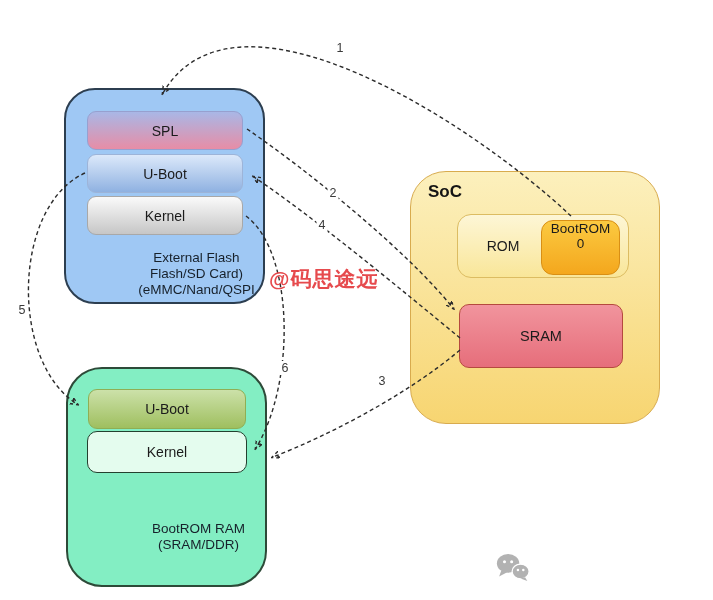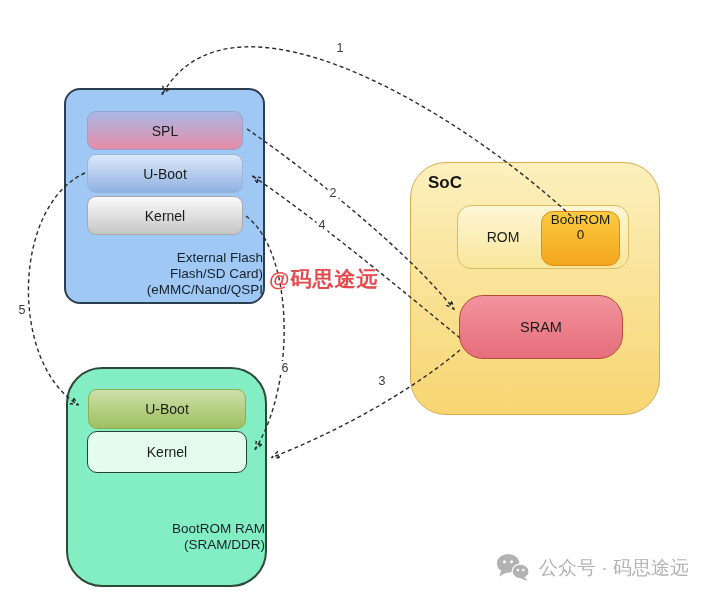--- a/index.html
+++ b/index.html
@@ -3,29 +3,29 @@
 <meta charset="utf-8">
 <style>
   html,body{margin:0;padding:0;background:#fff;}
   .canvas{
     position:relative;width:713px;height:600px;background:#fff;overflow:hidden;
     font-family:"Liberation Sans","DejaVu Sans",sans-serif;color:#1b1b1b;
   }
   
   .bigbox{position:absolute;box-sizing:border-box;}
   .flash-box{
-    left:64px;top:88px;width:201px;height:216px;border-radius:16px;
+    left:64px;top:88px;width:201px;height:216px;border-radius:31px;
     background:var(--flash-fill,#9fc8f4);border:2px solid var(--flash-border,#2c3e50);
   }
   .ram-box{
     left:66px;top:367px;width:201px;height:220px;border-radius:36px;
     background:var(--ram-fill,#83eec3);border:2px solid var(--ram-border,#2d4a38);
   }
   .soc-box{
-    left:410px;top:162px;width:250px;height:253px;border-radius:36px;
+    left:410px;top:171px;width:250px;height:253px;border-radius:36px;
     background:linear-gradient(var(--soc-top,#fcf0bd),var(--soc-bottom,#f7d571));
     border:1.5px solid var(--soc-border,#d8ab4e);
     padding-left:36px;
   }
   
   .block{
     position:absolute;box-sizing:border-box;border-radius:9px;
     display:flex;align-items:center;justify-content:center;
     font-size:14px;color:#1b1b1b;
   }
@@ -38,38 +38,38 @@
   .kernel-f{left:21px;top:106px;width:156px;height:39px;
     background:linear-gradient(var(--kernel-flash-top,#fafafa),var(--kernel-flash-bottom,#c6c6c6));
     border:1px solid #a8a8a8;}
   .uboot-r{left:20px;top:20px;width:158px;height:40px;
     background:linear-gradient(var(--uboot-ram-top,#cce1a9),var(--uboot-ram-bottom,#9fbf5f));
     border:1px solid #8fae54;}
   .kernel-r{left:19px;top:62px;width:160px;height:42px;border-radius:10px;
     background:var(--kernel-ram-fill,#e4fcee);
     border:1.5px solid var(--kernel-ram-border,#24402f);}
   .caption{
-    position:absolute;left:0;width:100%;text-align:right;
-    font-size:13.5px;line-height:16px;color:#17212b;
+    position:absolute;left:0;width:100%;text-align:center;
+    font-size:13.5px;line-height:16px;color:#17212b;padding-left:32px;
   }
   .flash-caption{top:160px;}
   .ram-caption{top:152px;}
   
   .soc-title{position:absolute;left:17px;top:10px;font-size:17px;font-weight:bold;color:#141414;}
   .rom-box{position:absolute;left:46px;top:42px;width:170px;height:62px;border-radius:14px;
     background:linear-gradient(var(--rom-top,#fdf6d6),var(--rom-bottom,#f9e699));
     border:1px solid var(--rom-border,#dcbc62);}
   .rom-label{position:absolute;left:12px;top:0;height:100%;width:66px;
     display:flex;align-items:center;justify-content:center;font-size:14px;text-align:center;}
   .bootrom{position:absolute;left:83px;top:5px;width:77px;height:53px;border-radius:12px;
     background:linear-gradient(var(--bootrom-top,#fbca41),var(--bootrom-bottom,#f4a71d));
     border:1.5px solid var(--bootrom-border,#d98f14);
     display:flex;flex-direction:column;align-items:center;
     font-size:13.5px;line-height:15px;}
-  .sram{position:absolute;left:48px;top:132px;width:162px;height:62px;border-radius:24px;
+  .sram{position:absolute;left:48px;top:132px;width:162px;height:62px;border-radius:10px;
     background:linear-gradient(var(--sram-top,#f1949d),var(--sram-bottom,#e66e7b));
     border:1.5px solid var(--sram-border,#b5493e);
     display:flex;align-items:center;justify-content:center;font-size:14.5px;}
   
   .arrows{position:absolute;left:0;top:0;width:713px;height:600px;pointer-events:none;}
   .arrows path{fill:none;stroke:var(--arrow,#2b2b2b);stroke-width:1.4;stroke-dasharray:4 3;}
   .num{
     position:absolute;transform:translate(-50%,-50%);z-index:5;
     font-size:12.5px;color:#3a3a3a;background:#fff;padding:0 2px;line-height:14px;
   }
@@ -165,16 +165,15 @@
         <circle cx="9.5" cy="9.5" r="1.7" fill="#fff"></circle>
         <circle cx="17.5" cy="9.5" r="1.7" fill="#fff"></circle>
         <g fill="#b2b2b2" stroke="#ffffff" stroke-width="1.4">
           <ellipse cx="27.5" cy="20.5" rx="9.5" ry="8.2"></ellipse>
           <path d="M32.5,27 L35,31 L27.5,28.4 Z" stroke="none"></path>
         </g>
         <circle cx="24.5" cy="18.8" r="1.4" fill="#fff"></circle>
         <circle cx="30.5" cy="18.8" r="1.4" fill="#fff"></circle>
       </svg>
     </span>
-    <span>公众号 · 码思途远</span>
   </div>
 
 </div>
 
 </body></html>

